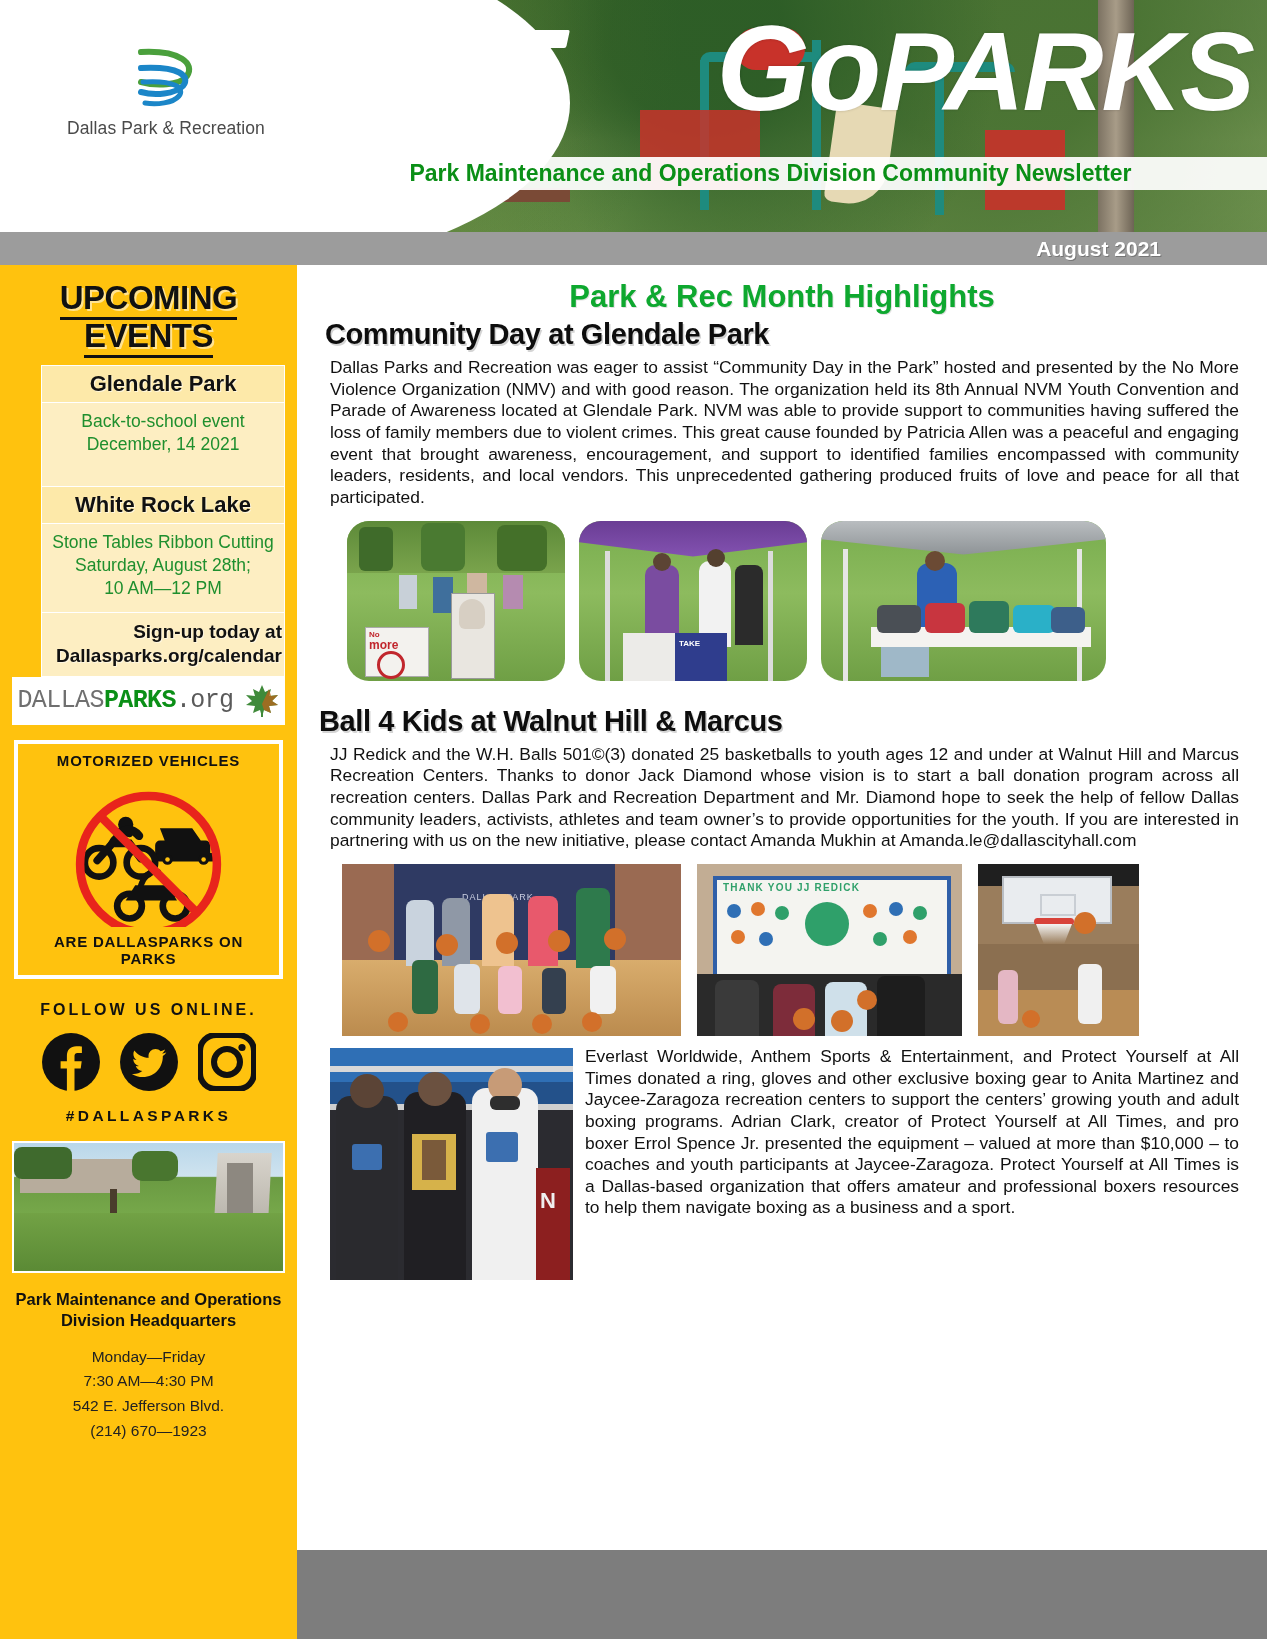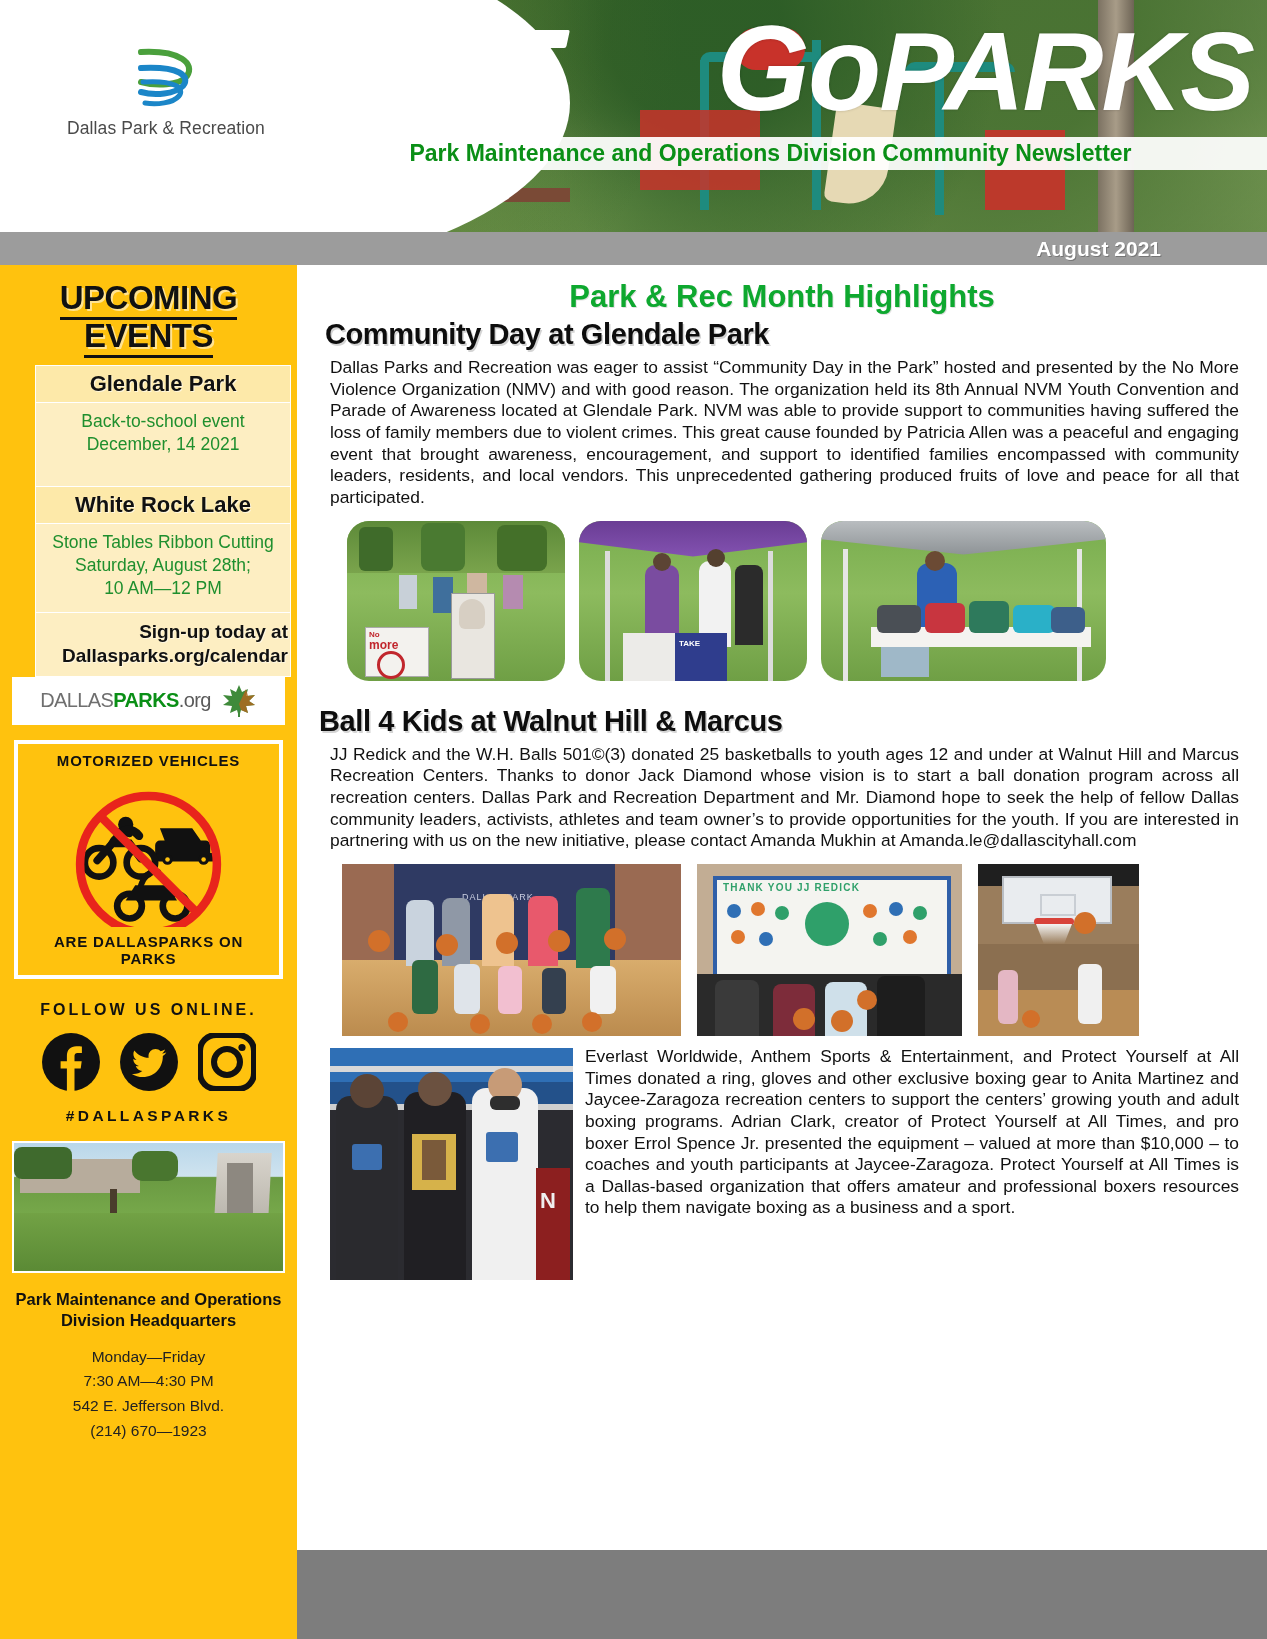--- a/index.html
+++ b/index.html
@@ -58,21 +58,21 @@
     font-size:112px;line-height:1;
     font-weight:bold;font-style:italic;
     font-family:"Liberation Sans", sans-serif;
     letter-spacing:-2px;
     text-shadow:0 0 3px rgba(0,0,0,.20);
   }
   .gp-title .go{font-size:120px;}
   .gp-strokes{position:absolute;z-index:6;left:318px;top:30px;}
   .gp-strokes i{display:block;background:#fff;height:18px;border-radius:2px;margin-bottom:17px;transform:skewX(-12deg);}
   .subtitle-band{
-    position:absolute;left:274px;top:137px;width:993px;height:33px;z-index:7;
+    position:absolute;left:274px;top:157px;width:993px;height:33px;z-index:7;
     background:rgba(255,255,255,.93);
   }
   .subtitle-band span{
     display:block;text-align:center;
     color:#0a8f16;font-weight:bold;font-size:23px;line-height:33px;
     font-family:"Liberation Sans", sans-serif;
   }
   .date-band{
     position:absolute;left:0;top:232px;width:1267px;height:33px;
     background:#9c9c9c;z-index:8;
@@ -88,21 +88,21 @@
     background:#ffc20e;
   }
   .sb-title{
     margin:14px 0 10px 0;text-align:center;
     font-size:33px;font-weight:bold;color:#111;
     font-family:"Liberation Sans", sans-serif;
     letter-spacing:-.5px;
     text-shadow:2px 2px 0 rgba(255,255,255,.55);
   }
   .sb-title u{text-decoration:none;border-bottom:3px solid #111;padding-bottom:1px;}
-  .events-box{margin:0 6px;padding-left:29px;}
+  .events-box{margin:0 12px;padding-left:29px;}
   .ev-head{
     background:#fde9a9;border:1px solid #fff;
     text-align:center;font-size:22px;font-weight:bold;color:#111;
     padding:5px 2px 5px 2px;
     text-shadow:1px 1px 0 rgba(255,255,255,.6);
   }
   .ev-body{
     background:#fdeec2;border:1px solid #fff;border-top:none;
     text-align:center;color:#1f8f2e;font-size:17.5px;line-height:1.32;
     padding:7px 4px 12px 4px;
@@ -115,21 +115,21 @@
   }
   .sb-find{
     text-align:center;font-size:22px;font-weight:bold;color:#111;
     line-height:1.32;margin:9px 8px 7px 8px;
     text-shadow:1px 1px 0 rgba(255,255,255,.45);
   }
   .dp-logo{
     margin:0 12px;background:#fff;height:48px;
     display:flex;align-items:center;justify-content:center;gap:10px;
   }
-  .dp-logo .dp-t{font-size:20px;letter-spacing:-.6px;font-family:Liberation Sans, sans-serif;}
+  .dp-logo .dp-t{font-size:25px;letter-spacing:-.6px;font-family:Liberation Mono, monospace;}
   .dp-logo .dallas{color:#6f6f6f;}
   .dp-logo .parks{color:#0a8f16;font-weight:bold;}
   .dp-logo .org{color:#5a5a5a;}
   .mv-sign{
     margin:15px 14px 0 14px;border:4px solid #fff;background:#ffc20e;
     padding:8px 6px 8px 6px;text-align:center;
   }
   .mv-top,.mv-bot{
     font-size:15px;font-weight:bold;letter-spacing:.8px;color:#111;
   }

